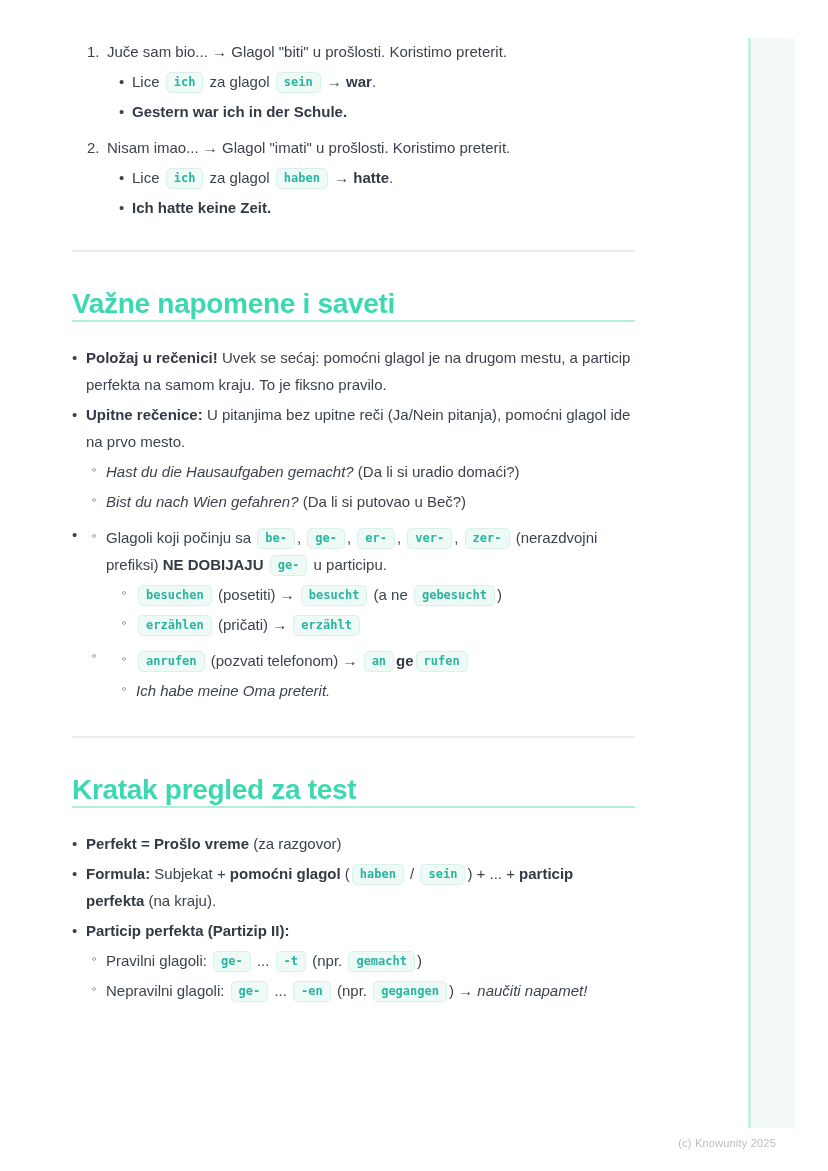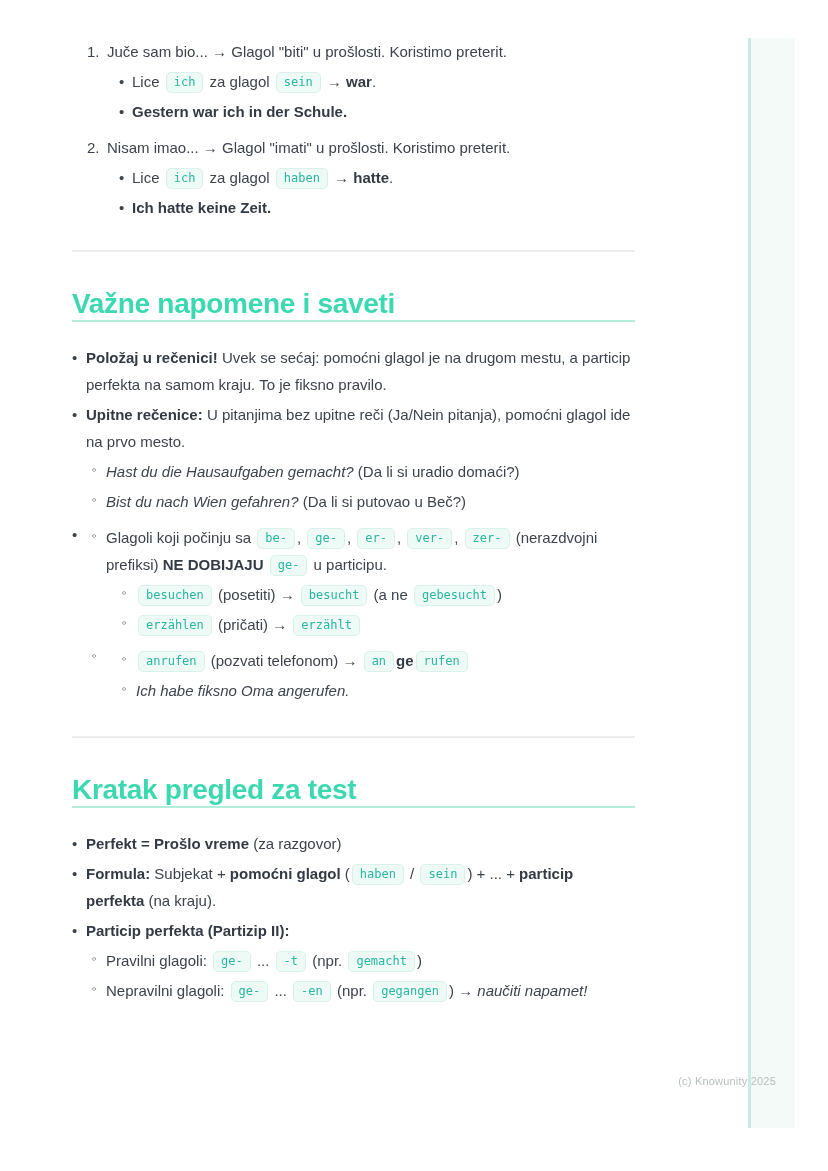--- a/index.html
+++ b/index.html
@@ -41,27 +41,28 @@
   .list.ordered-sub{margin-left:12px;}
   .list.ordered-sub > .li > .marker{flex-basis:13px;}
   strong{font-weight:700;color:#343a44;}
   em{font-style:italic;}
   code.chip{
     font-family:"DejaVu Sans Mono",monospace;font-size:12px;line-height:1.35;
     color:var(--chip-text);background:var(--chip-bg);
     border:1px solid var(--chip-border);border-radius:5px;
     padding:1px 7px 2px;margin:0 2px;white-space:nowrap;display:inline-block;
     vertical-align:1px;
+    font-weight:bold;
   }
   .edge-panel{
     position:absolute;left:748px;top:38px;width:44px;height:1090px;
     background:var(--edge-bg);border-left:3px solid var(--edge-line);
   }
   .copyright{
-    position:absolute;right:52px;top:1072px;font-size:11px;color:var(--muted);
+    position:absolute;right:52px;top:1134px;font-size:11px;color:var(--muted);
     letter-spacing:0.2px;
   }
 </style>
 </head>
 <body>
 
 <main class="doc">
     <div class="list lvl0 ordered">
       <div class="li">
         <span class="marker">1.</span>
@@ -163,21 +164,21 @@
                 <div class="list lvl2">
                   <div class="li">
                     <span class="marker hollow">◦</span>
                     <div class="li-body">
                       <div class="li-text"><code class="chip">anrufen</code><span> (pozvati telefonom) → </span><code class="chip">an</code><strong>ge</strong><code class="chip">rufen</code></div>
                     </div>
                   </div>
                   <div class="li">
                     <span class="marker hollow">◦</span>
                     <div class="li-body">
-                      <div class="li-text"><em>Ich habe fiksno Oma angerufen.</em></div>
+                      <div class="li-text"><em>Ich habe meine Oma preterit.</em></div>
                     </div>
                   </div>
                 </div>
               </div>
             </div>
           </div>
         </div>
       </div>
     </div>
     <hr class="divider">

